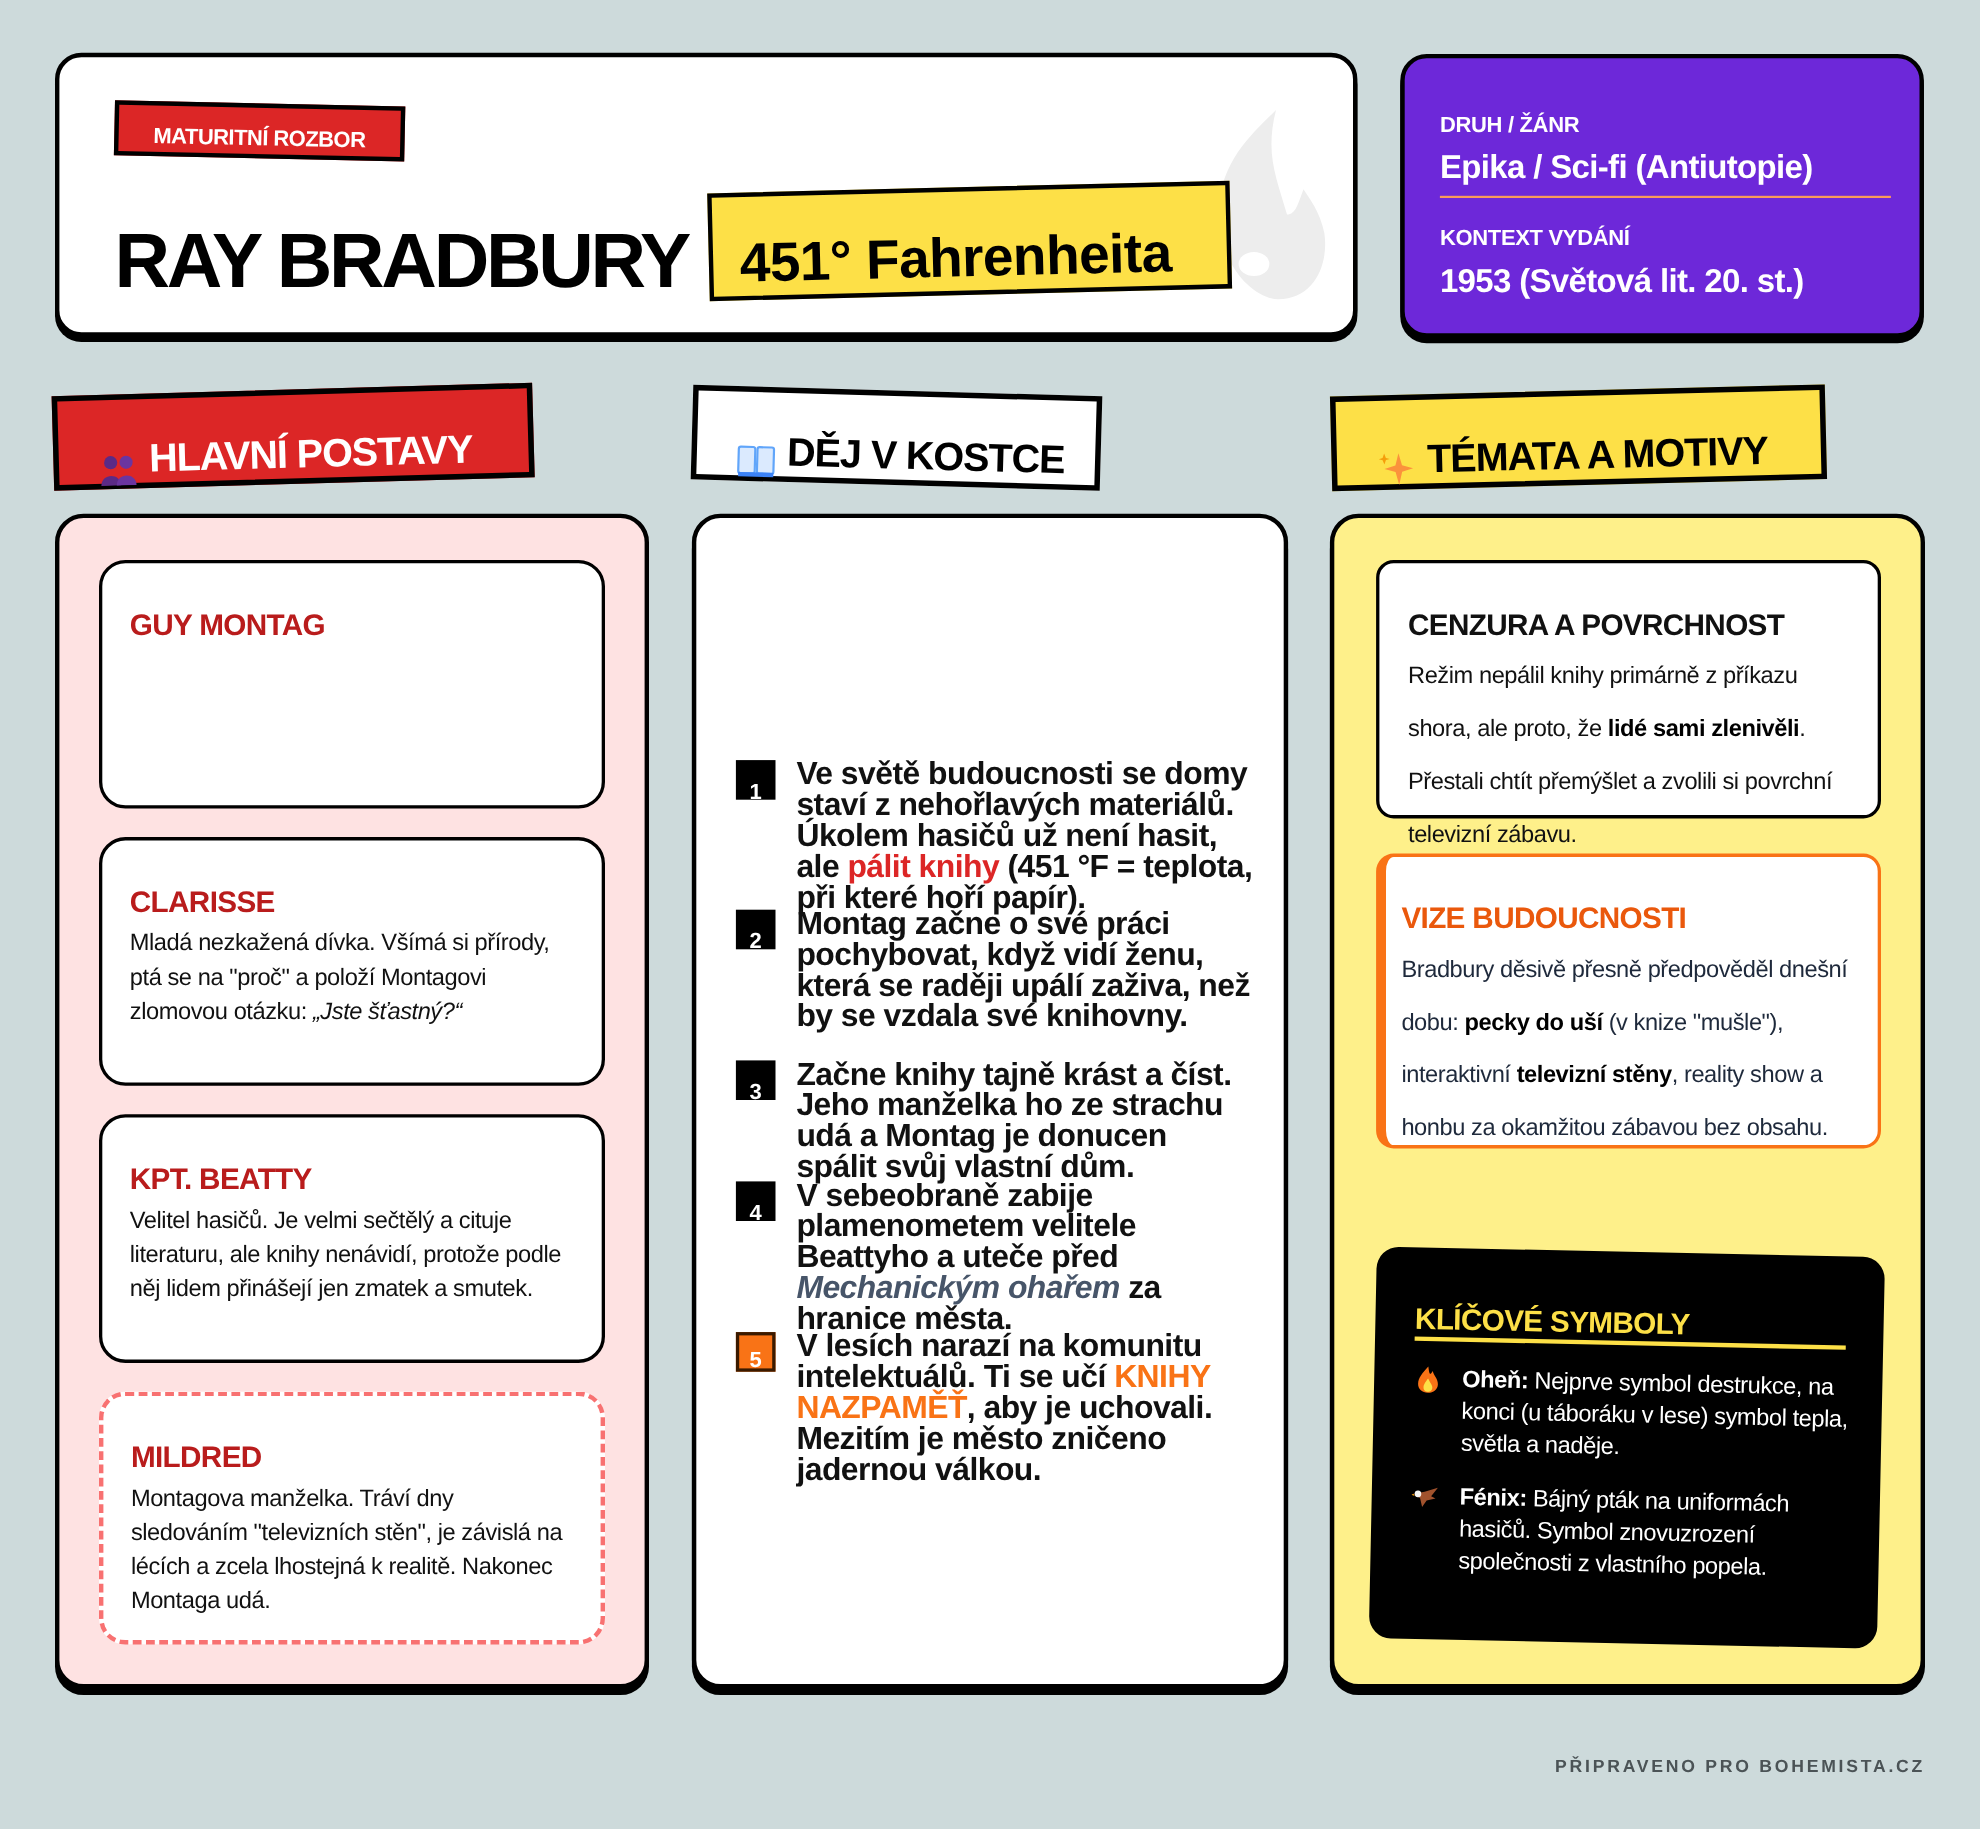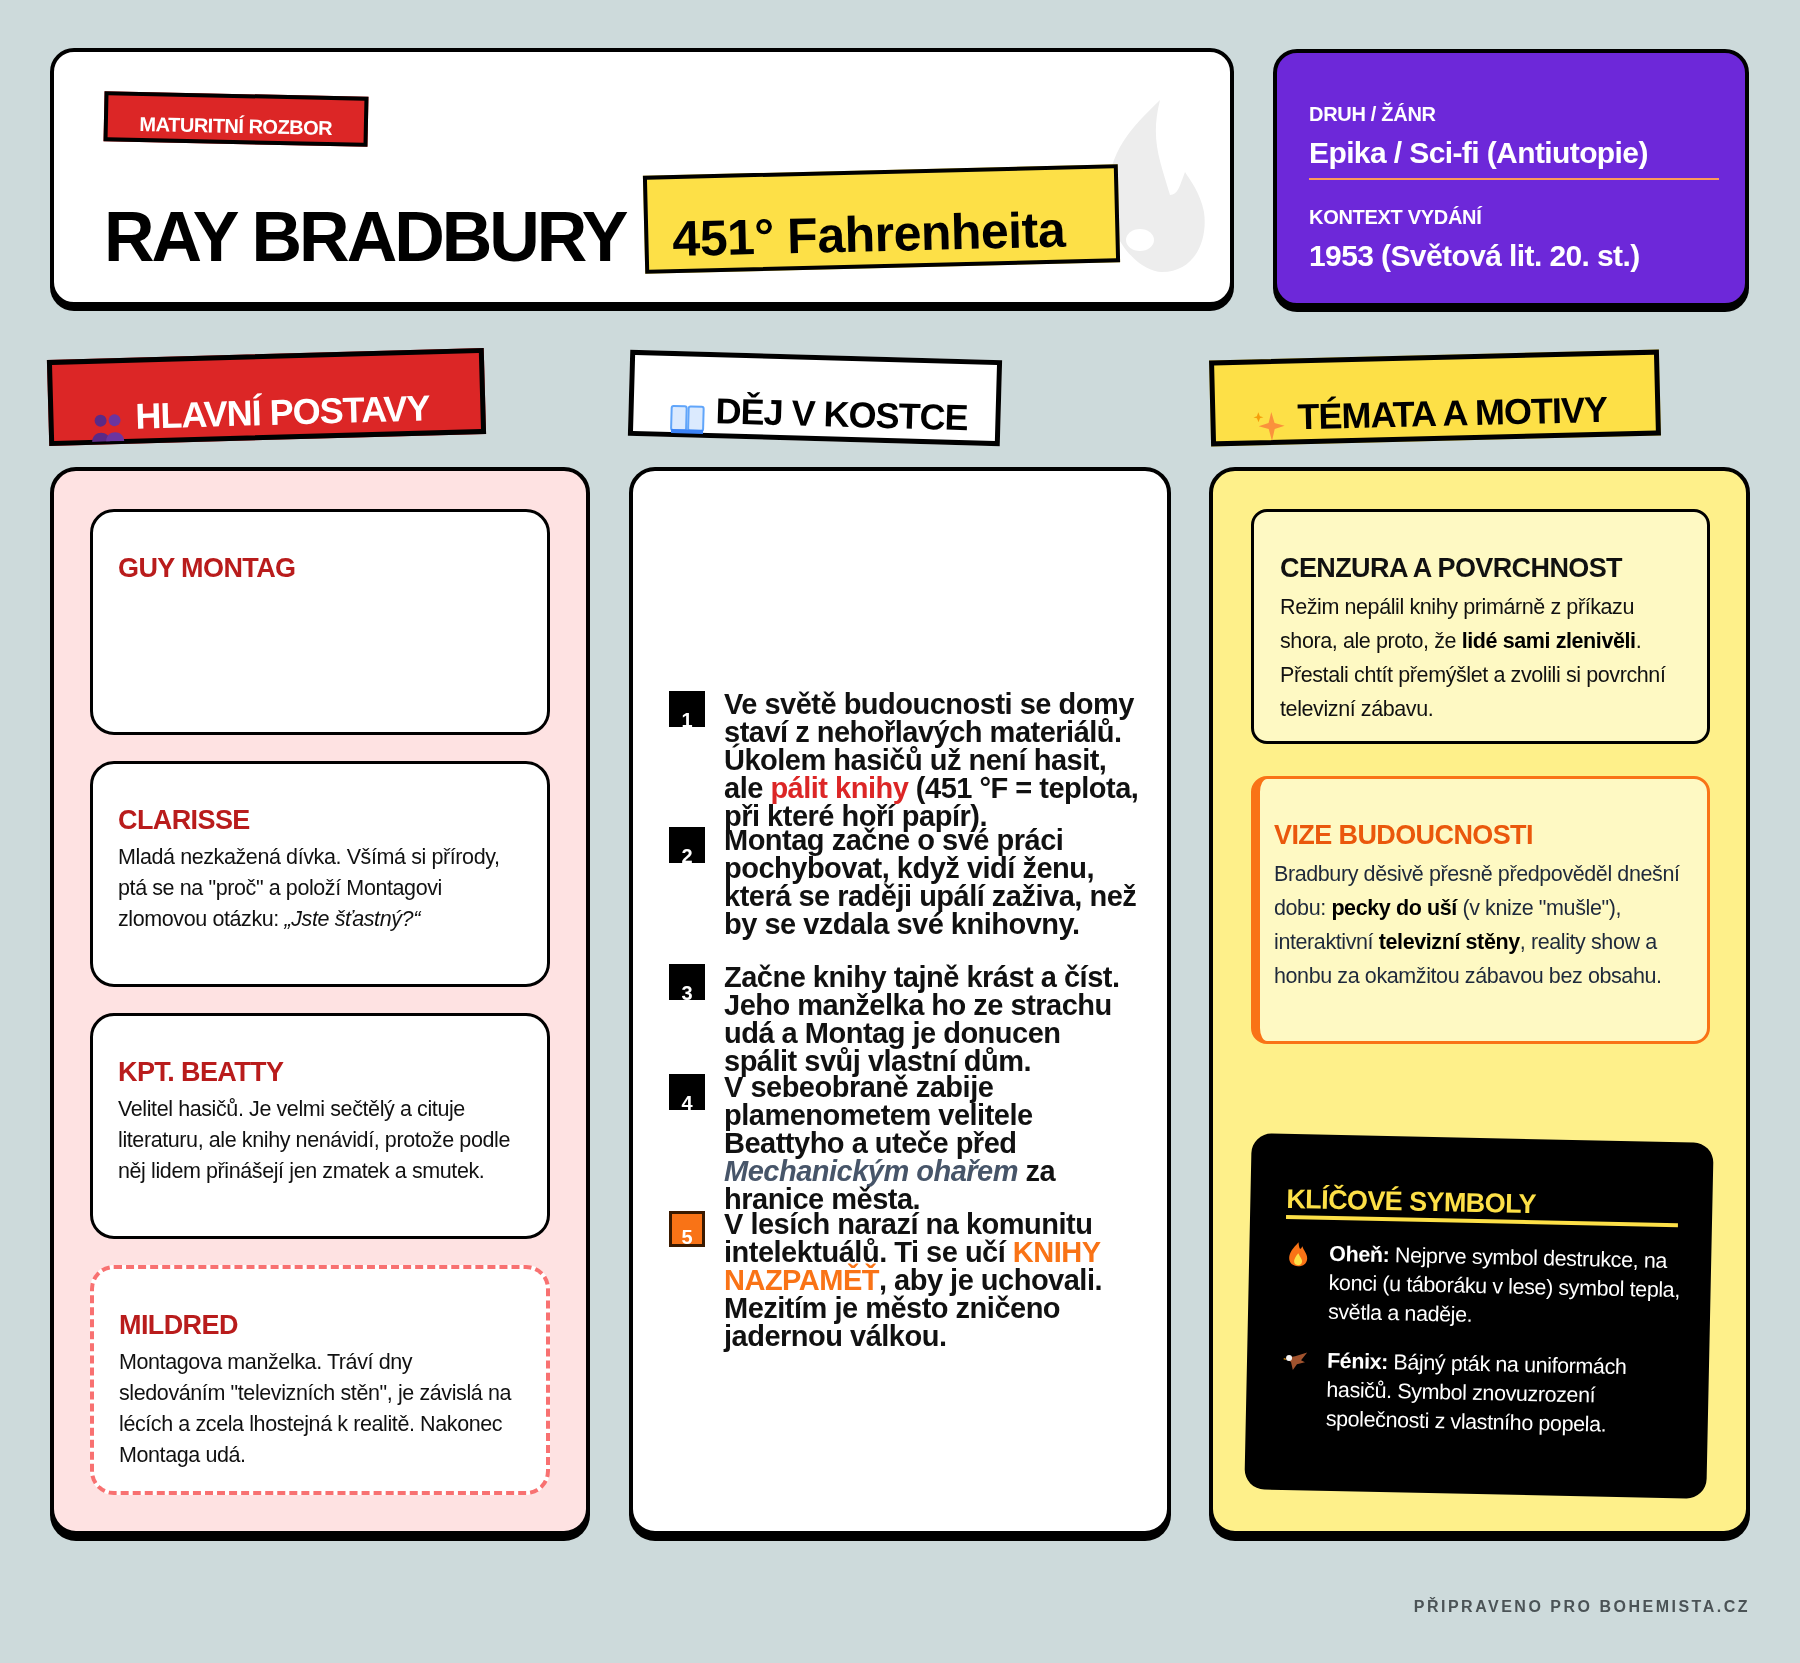--- a/index.html
+++ b/index.html
@@ -82,26 +82,26 @@
   }
   .step-num.orange { background: #f97316; border: 3px solid #3a1a00; }
   .step-text {
     margin-left: 19px; font-size: 29px; font-weight: 700; line-height: 28px; letter-spacing: -0.5px; color: #111;
   }
   .hl-red { color: #dc2626; }
   .hl-slate { color: #475569; font-style: italic; }
   .hl-orange { color: #f97316; }
 
   
-  .theme-card { left: 1251px; width: 459px; background: #fef9c3; border-radius: 16px; padding: 40px 20px 0 26px; }
+  .theme-card { left: 1251px; width: 459px; background: #ffffff; border-radius: 16px; padding: 40px 20px 0 26px; }
   .theme-card.black-border { border: 3px solid #000; }
   .theme-card.orange-border { border: 3px solid #f97316; border-left: 9px solid #f97316; padding-left: 14px; }
   .theme-title { font-size: 27px; font-weight: 700; letter-spacing: -0.6px; line-height: 1.2; margin-bottom: 6px; }
   .theme-title.orange { color: #ea580c; }
-  .theme-desc { font-size: 21.5px; line-height: 34px; letter-spacing: -0.4px; }
+  .theme-desc { font-size: 21.5px; line-height: 48px; letter-spacing: -0.4px; }
   .theme-desc.slate { color: #1e293b; }
   .theme-desc b { font-weight: 700; color: #000; }
 
   .symbols-card {
     left: 1248px; top: 1138px; width: 462px; height: 356px;
     background: #000; border-radius: 20px; color: #fff;
     transform: rotate(1.2deg); padding: 50px 24px 0 36px;
   }
   .symbols-title {
     color: #fde047; font-weight: 700; font-size: 27px; letter-spacing: -0.6px;

